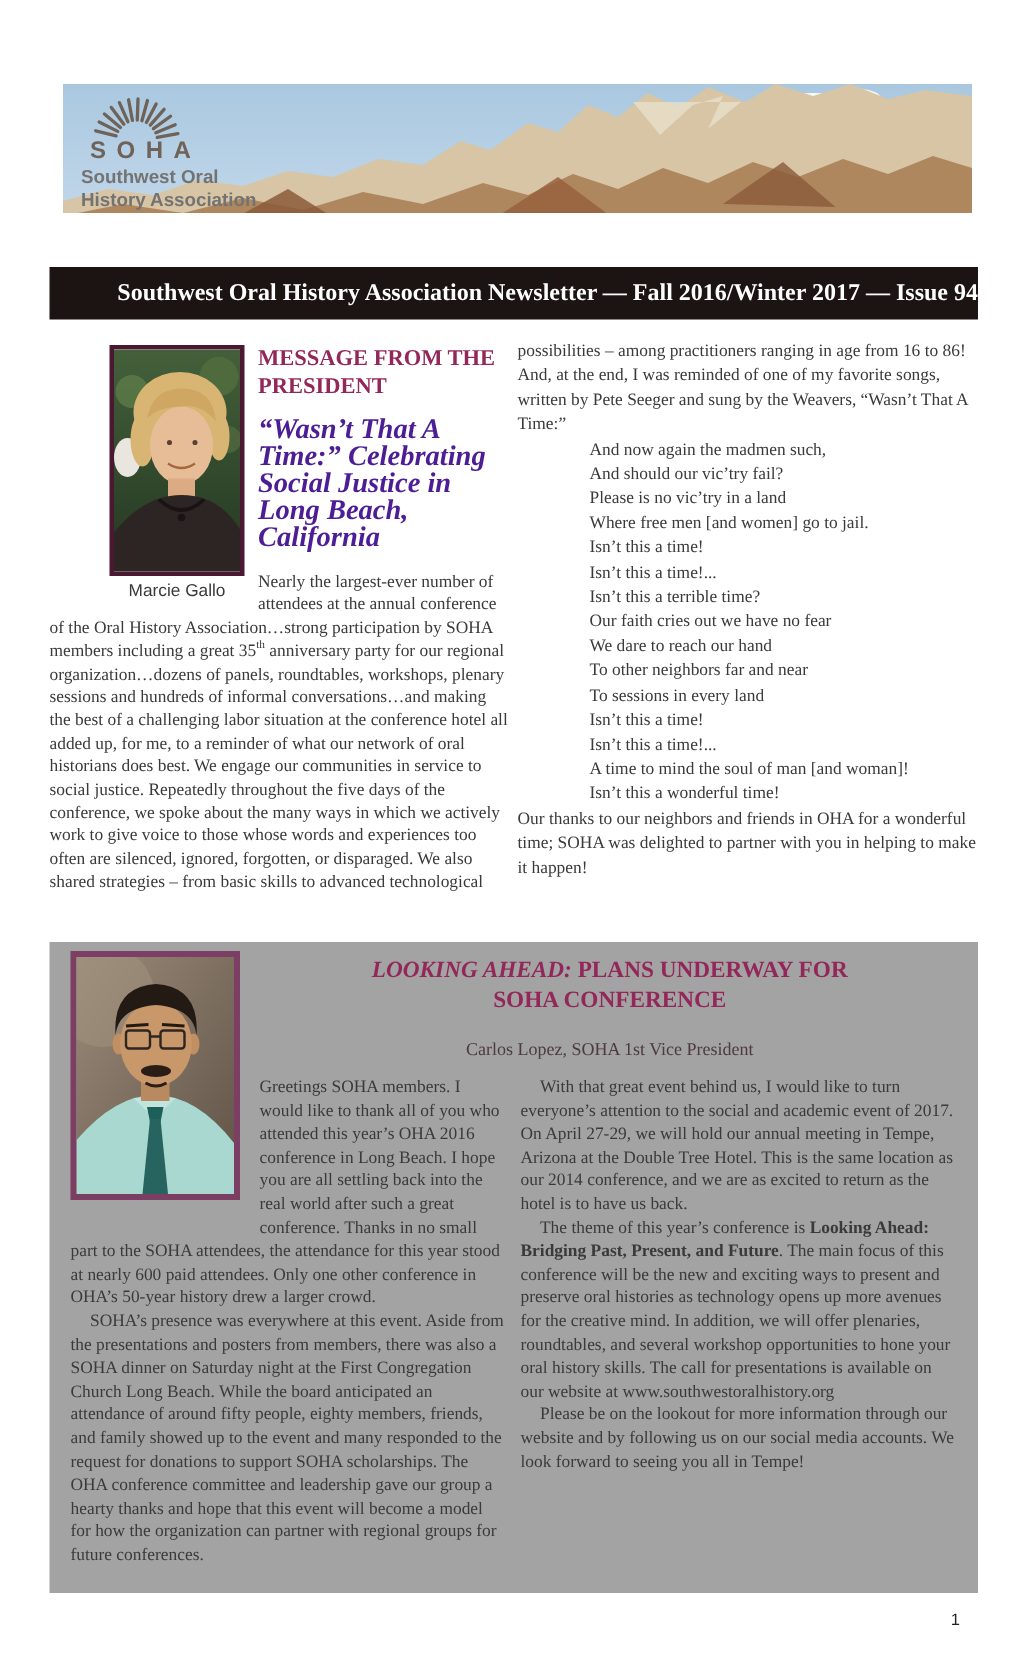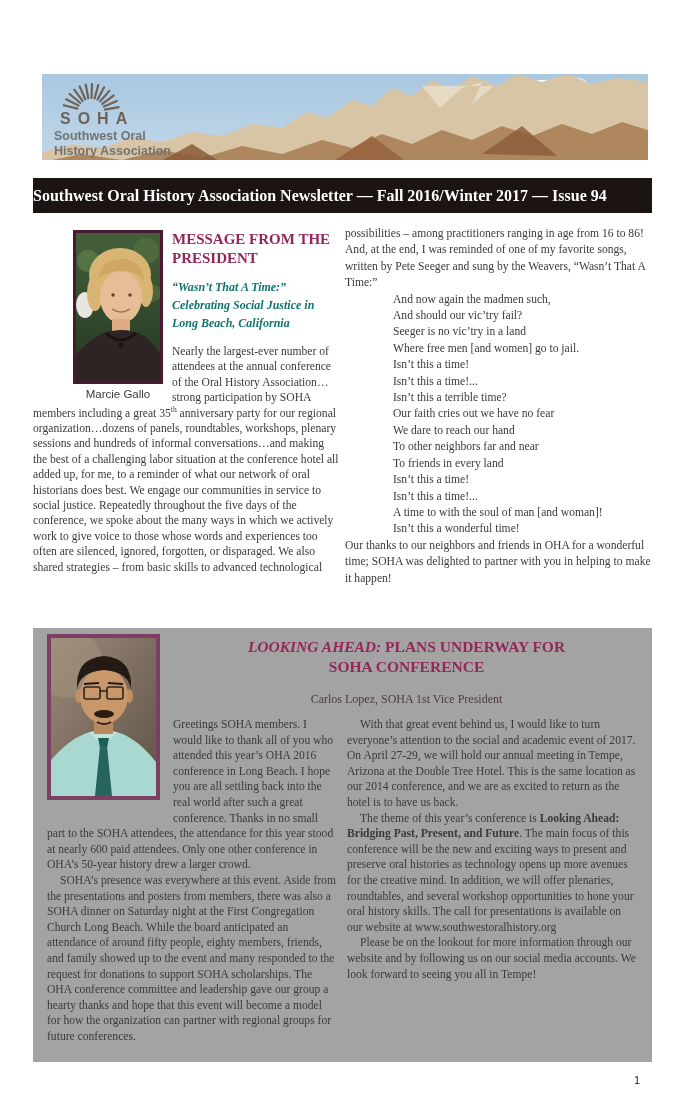--- a/index.html
+++ b/index.html
@@ -1,45 +1,45 @@
 <!DOCTYPE html>
 <html><head>
 <meta charset="utf-8">
 <style>
   html,body{margin:0;padding:0;background:#fff;}
   .page{position:relative;width:685px;height:1108px;background:#ffffff;overflow:hidden;
         font-family:"Liberation Serif",serif;color:#3a3a3a;}
 
   
-  .banner{position:absolute;left:42px;top:56px;width:606px;height:86px;overflow:hidden;margin-top:18px;}
+  .banner{position:absolute;left:42px;top:56px;width:606px;height:86px;overflow:hidden;}
   .banner svg{display:block;}
   .logo{position:absolute;left:12px;top:6px;width:190px;}
   .logo-sun{display:block;margin-left:2px;}
   .logo-acronym{font-family:"Liberation Sans",sans-serif;font-weight:bold;font-size:16px;
                 letter-spacing:7px;color:#6f6258;margin:-2px 0 1px 6px;}
   .logo-name{font-family:"Liberation Sans",sans-serif;font-weight:bold;font-size:12.5px;
              line-height:15px;color:#737373;}
 
   
   .title-bar{position:absolute;left:33px;top:178px;width:619px;height:35px;background:#1c1313;
-             color:#ffffff;display:flex;align-items:center;justify-content:flex-start;
+             color:#ffffff;display:flex;align-items:center;justify-content:flex-end;
              font-weight:bold;font-size:16px;}
 
   
   .article{position:absolute;left:33px;top:226px;width:619px;height:402px;display:flex;gap:5px;overflow:hidden;}
   .col{width:307px;font-size:11.6px;text-align:left;}
   .col-left{line-height:15.4px;}
   .col-right{line-height:16.4px;}
   .fig-marcie{float:left;width:90px;margin:4px 9px 2px 0;}
   .frame-marcie{border:3px solid #4a1830;line-height:0;}
   .fig-caption{font-family:"Liberation Sans",sans-serif;font-size:11.5px;color:#3a3a3a;
                text-align:center;margin-top:3px;line-height:14px;}
   .msg-heading{color:#93275a;font-size:15px;line-height:19px;font-weight:bold;margin:4px 0 10px;}
-  .msg-subtitle{font-size:12px;line-height:18px;font-weight:bold;font-style:italic;
-                color:#0f766e;margin:0 0 12px;}
+  .msg-subtitle{font-size:19px;line-height:18px;font-weight:bold;font-style:italic;
+                color:#4c1d95;margin:0 0 12px;}
   .body-p{margin:0;}
   sup{font-size:7.5px;vertical-align:super;line-height:0;}
   .poem{margin:0 0 0 48px;}
   .poem div{white-space:nowrap;}
 
   
   .panel{position:absolute;left:33px;top:628px;width:619px;height:434px;background:#a3a3a3;}
   .fig-carlos{position:absolute;left:14px;top:6px;}
   .frame-carlos{border:4px solid #7c3f63;line-height:0;}
   .panel-header{margin-left:128px;padding-top:9px;text-align:center;}
@@ -142,32 +142,32 @@
       </figure>
       <h1 class="msg-heading">MESSAGE FROM THE PRESIDENT</h1>
       <div class="msg-subtitle">“Wasn’t That A Time:” Celebrating Social Justice in Long Beach, California</div>
       <p class="body-p"><span>Nearly the largest-ever number of attendees at the annual conference of the Oral History Association…strong participation by SOHA members including a great 35</span><sup>th</sup><span> anniversary party for our regional organization…dozens of panels, roundtables, workshops, plenary sessions and hundreds of informal conversations…and making the best of a challenging labor situation at the conference hotel all added up, for me, to a reminder of what our network of oral historians does best. We engage our communities in service to social justice. Repeatedly throughout the five days of the conference, we spoke about the many ways in which we actively work to give voice to those whose words and experiences too often are silenced, ignored, forgotten, or disparaged. We also shared strategies – from basic skills to advanced technological</span></p>
     </div>
     <div class="col col-right">
       <p class="body-p">possibilities – among practitioners ranging in age from 16 to 86! And, at the end, I was reminded of one of my favorite songs, written by Pete Seeger and sung by the Weavers, “Wasn’t That A Time:”</p>
       <div class="poem">
         <div>And now again the madmen such,</div>
         <div>And should our vic’try fail?</div>
-        <div>Seeger is no vic’try in a land</div>
+        <div>Please is no vic’try in a land</div>
         <div>Where free men [and women] go to jail.</div>
         <div>Isn’t this a time!</div>
         <div>Isn’t this a time!...</div>
         <div>Isn’t this a terrible time?</div>
         <div>Our faith cries out we have no fear</div>
         <div>We dare to reach our hand</div>
         <div>To other neighbors far and near</div>
-        <div>To friends in every land</div>
+        <div>To sessions in every land</div>
         <div>Isn’t this a time!</div>
         <div>Isn’t this a time!...</div>
-        <div>A time to with the soul of man [and woman]!</div>
+        <div>A time to mind the soul of man [and woman]!</div>
         <div>Isn’t this a wonderful time!</div>
       </div>
       <p class="body-p">Our thanks to our neighbors and friends in OHA for a wonderful time; SOHA was delighted to partner with you in helping to make it happen!</p>
     </div>
   </div>
 
   <div class="panel">
     <figure class="fig-carlos" style="margin:0;">
       <div class="frame-carlos">
         <svg width="105" height="158" viewBox="0 0 105 158">

